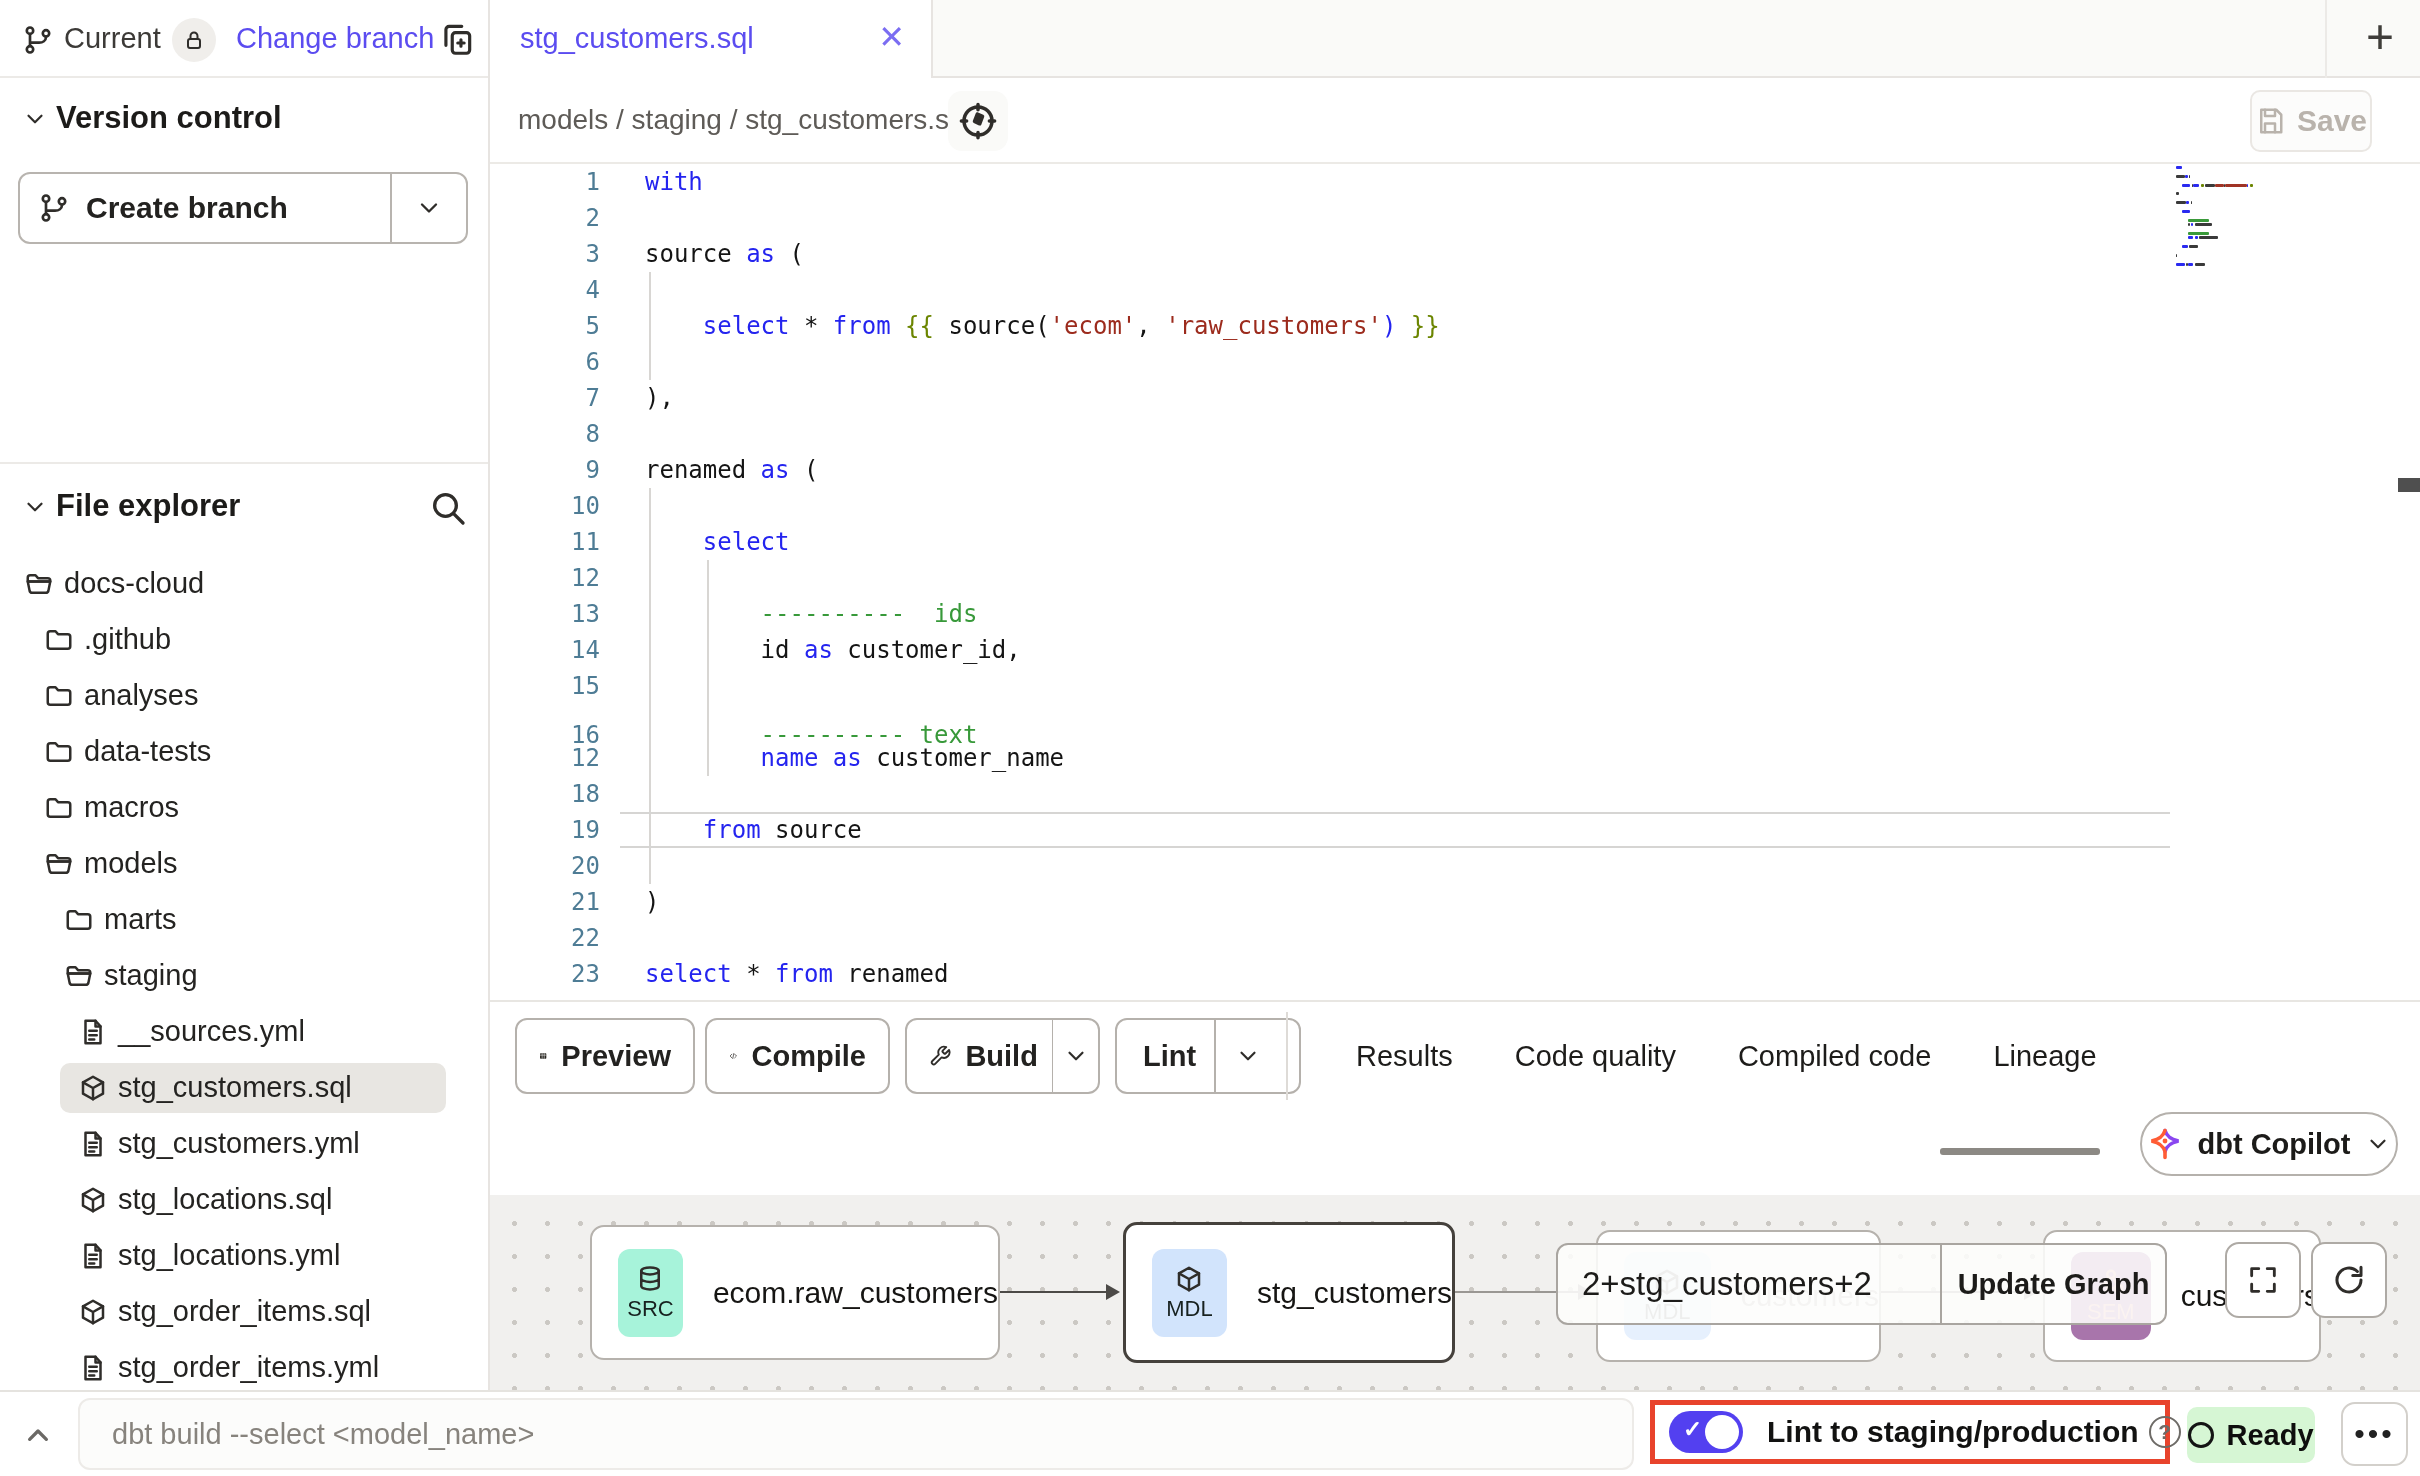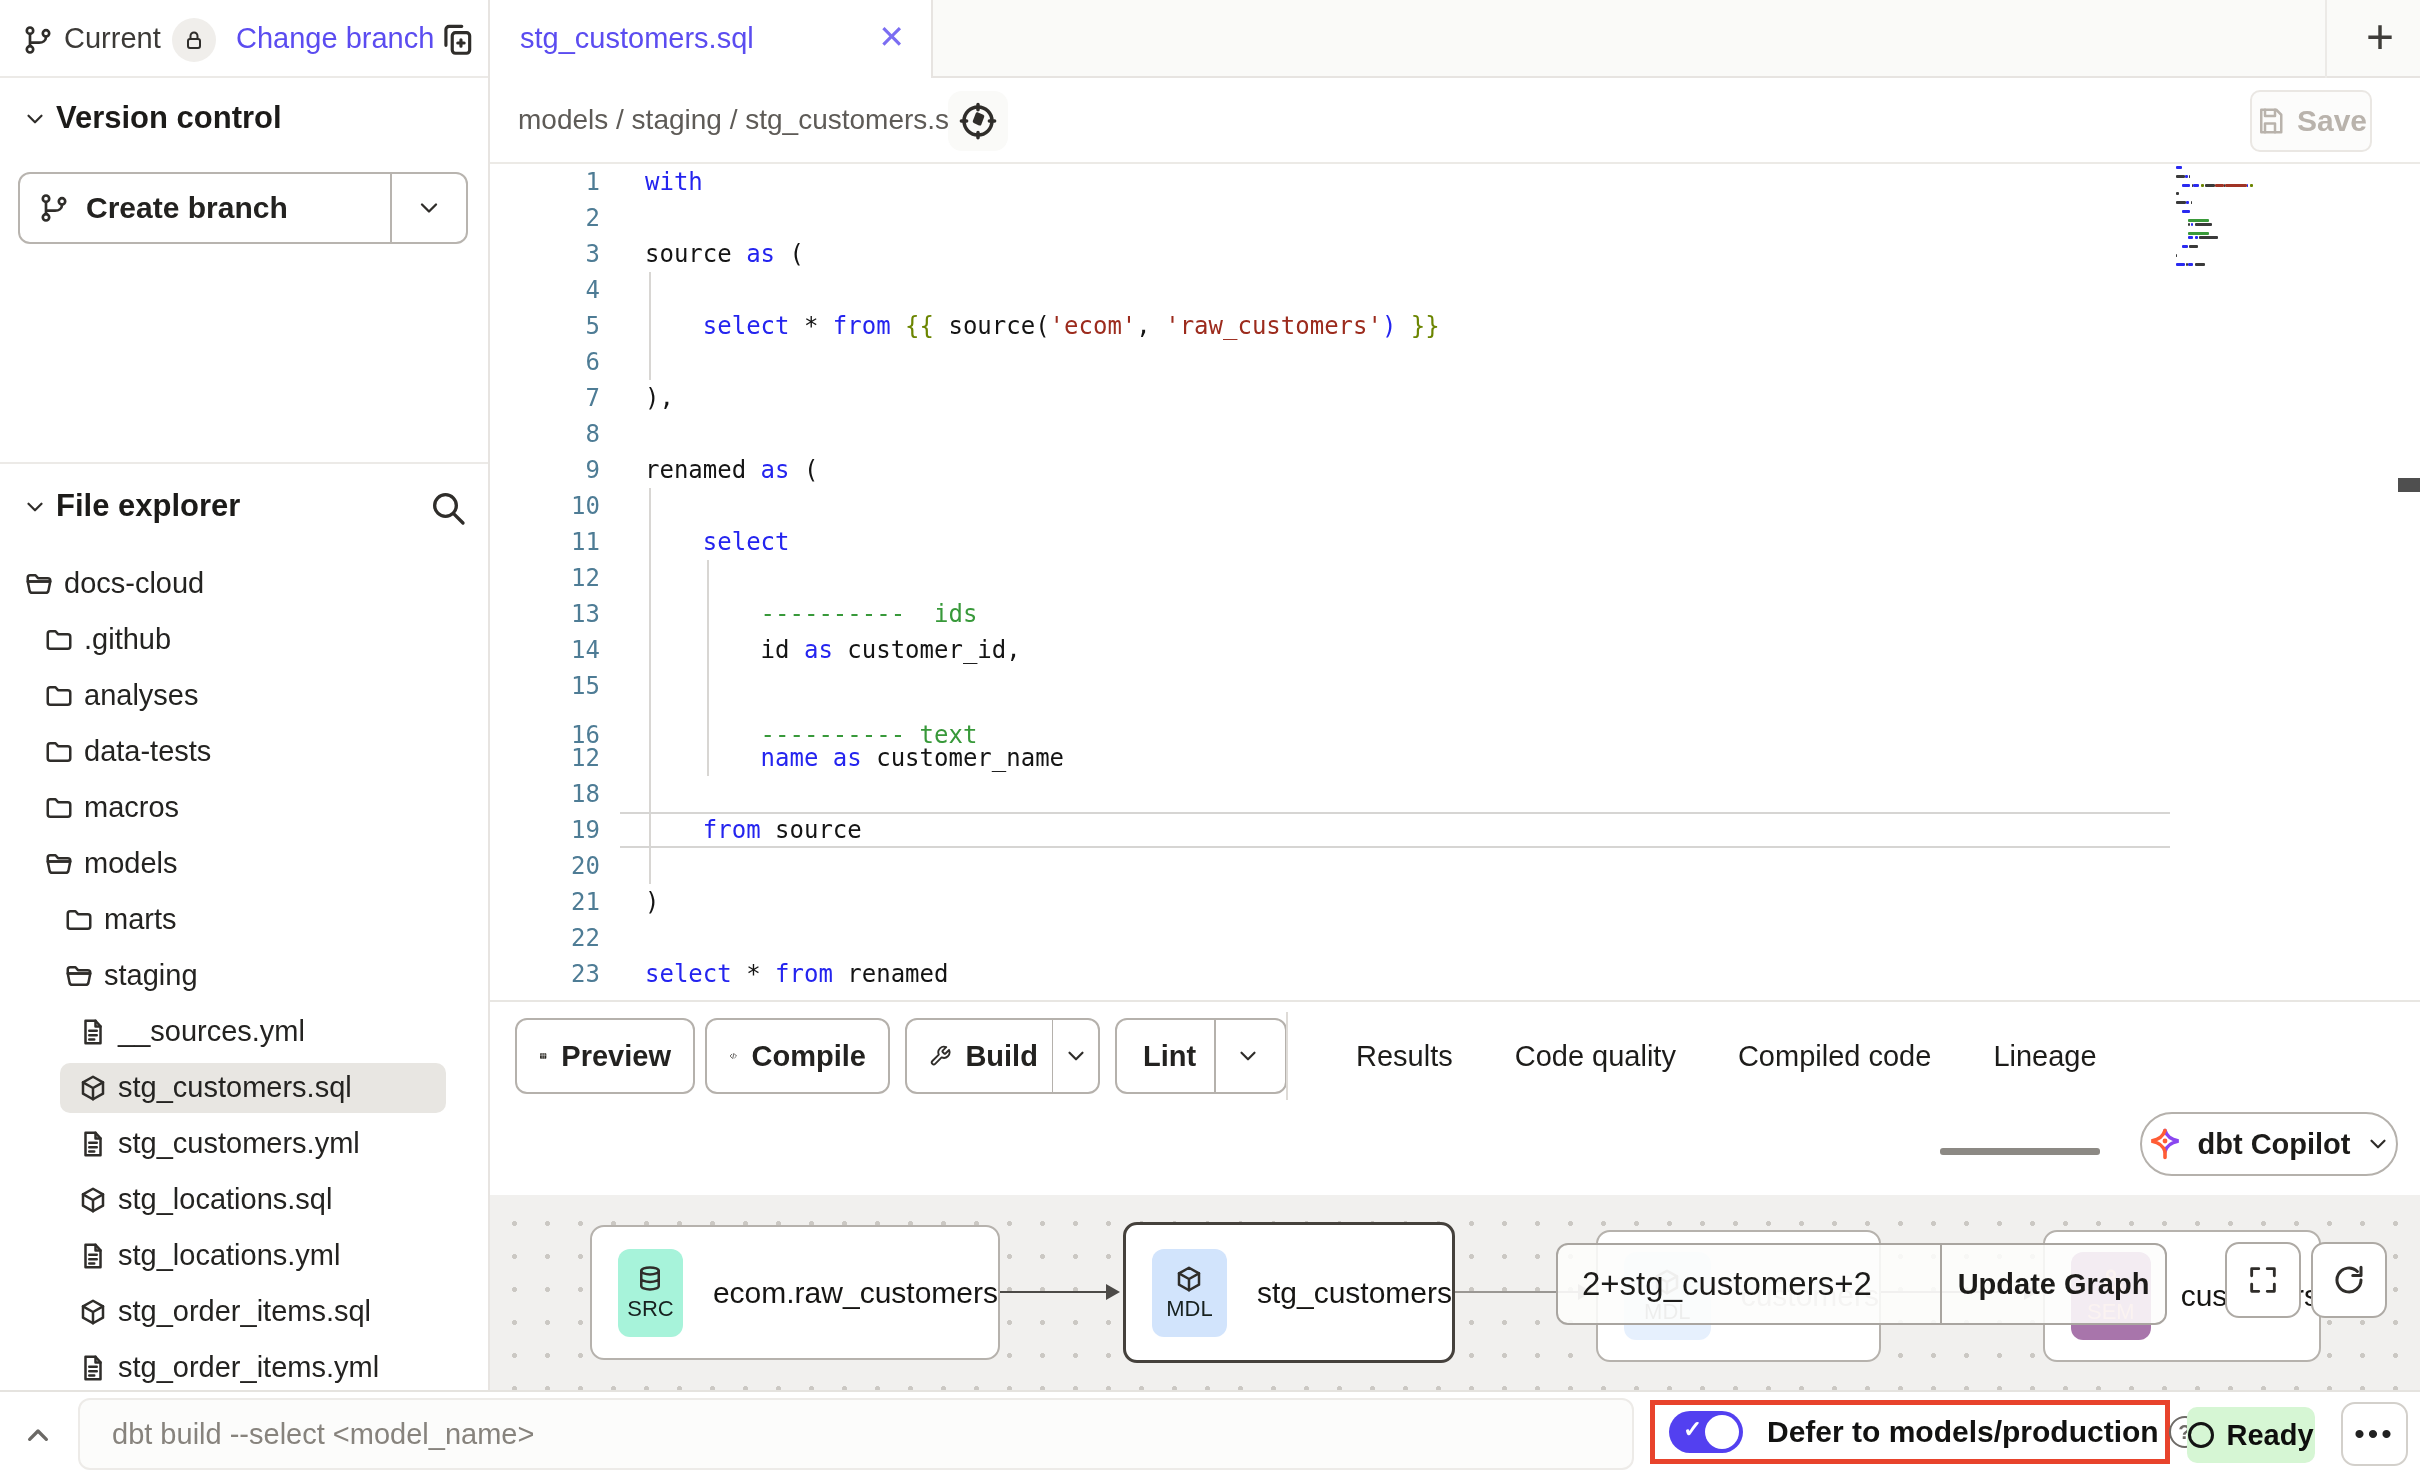--- a/index.html
+++ b/index.html
@@ -434,21 +434,21 @@
             <path d="M14.7 6.3a1 1 0 0 0 0 1.4l1.6 1.6a1 1 0 0 0 1.4 0l3.77-3.77a6 6 0 0 1-7.94 7.94l-6.91 6.91a2.12 2.12 0 0 1-3-3l6.91-6.91a6 6 0 0 1 7.94-7.94l-3.76 3.76z"></path>
           </svg>
         <span class="blbl" style="margin-right:14px;">Build</span>
         <span class="tb-split"></span>
         <span class="tb-caret">
             <svg class="ic" width="26" height="26" viewBox="0 0 24 24">
               <path d="M6 9l6 6 6-6"></path>
             </svg>
           </span>
       </div>
-      <div class="tb-btn" style="left:625px; width:172px;">
+      <div class="tb-btn" style="left:625px; width:186px;">
         <span class="blbl" style="margin-left:26px; margin-right:18px;">Lint</span>
         <span class="tb-split"></span>
         <span class="tb-caret">
             <svg class="ic" width="26" height="26" viewBox="0 0 24 24">
               <path d="M6 9l6 6 6-6"></path>
             </svg>
           </span>
       </div>
       <div class="tb-vdiv"></div>
       <div class="res-tabs" id="res-tabs">
@@ -550,21 +550,21 @@
         <path d="M7 14l5-5 5 5"></path>
       </svg>
     <div class="cmd-input">
       <span>dbt build --select &lt;model_name&gt;</span>
     </div>
     <div class="defer-box">
       <span class="toggle">
         <span class="check">✓</span>
         <span class="knob"></span>
       </span>
-      <span class="defer-lbl">Defer to models/production</span>
+      <span class="defer-lbl">Lint to staging/production</span>
       <span class="help-ic">?</span>
     </div>
     <div class="ready-pill">
       <span class="ready-ring"></span>
       <span class="ready-lbl">Ready</span>
     </div>
     <div class="dots-btn">•••</div>
   </div>
 </div>
 

